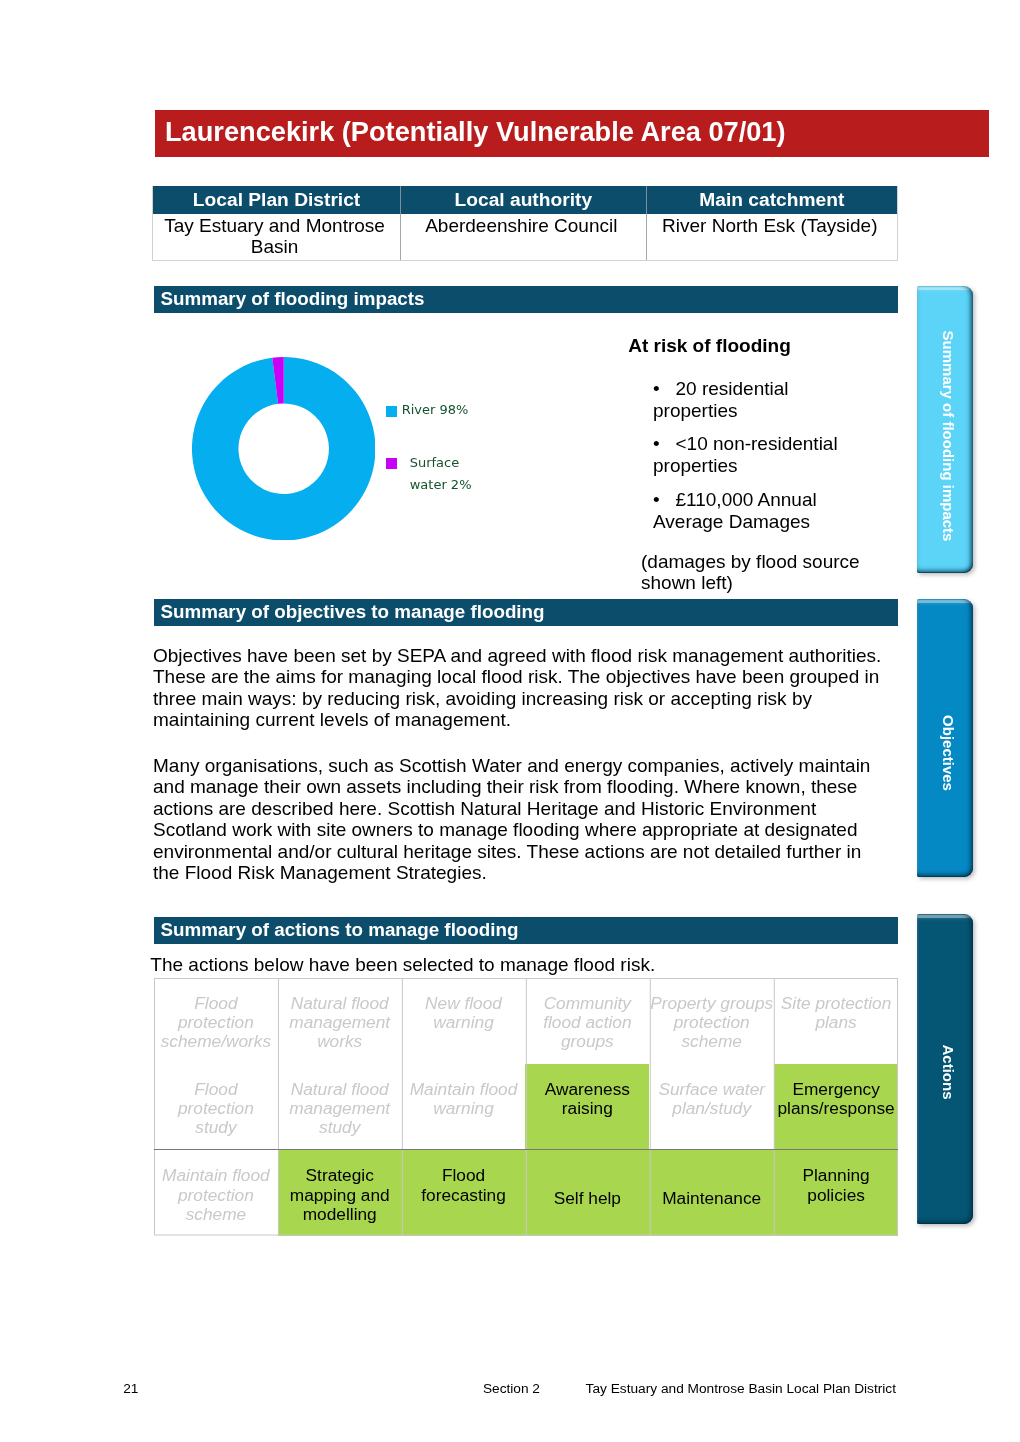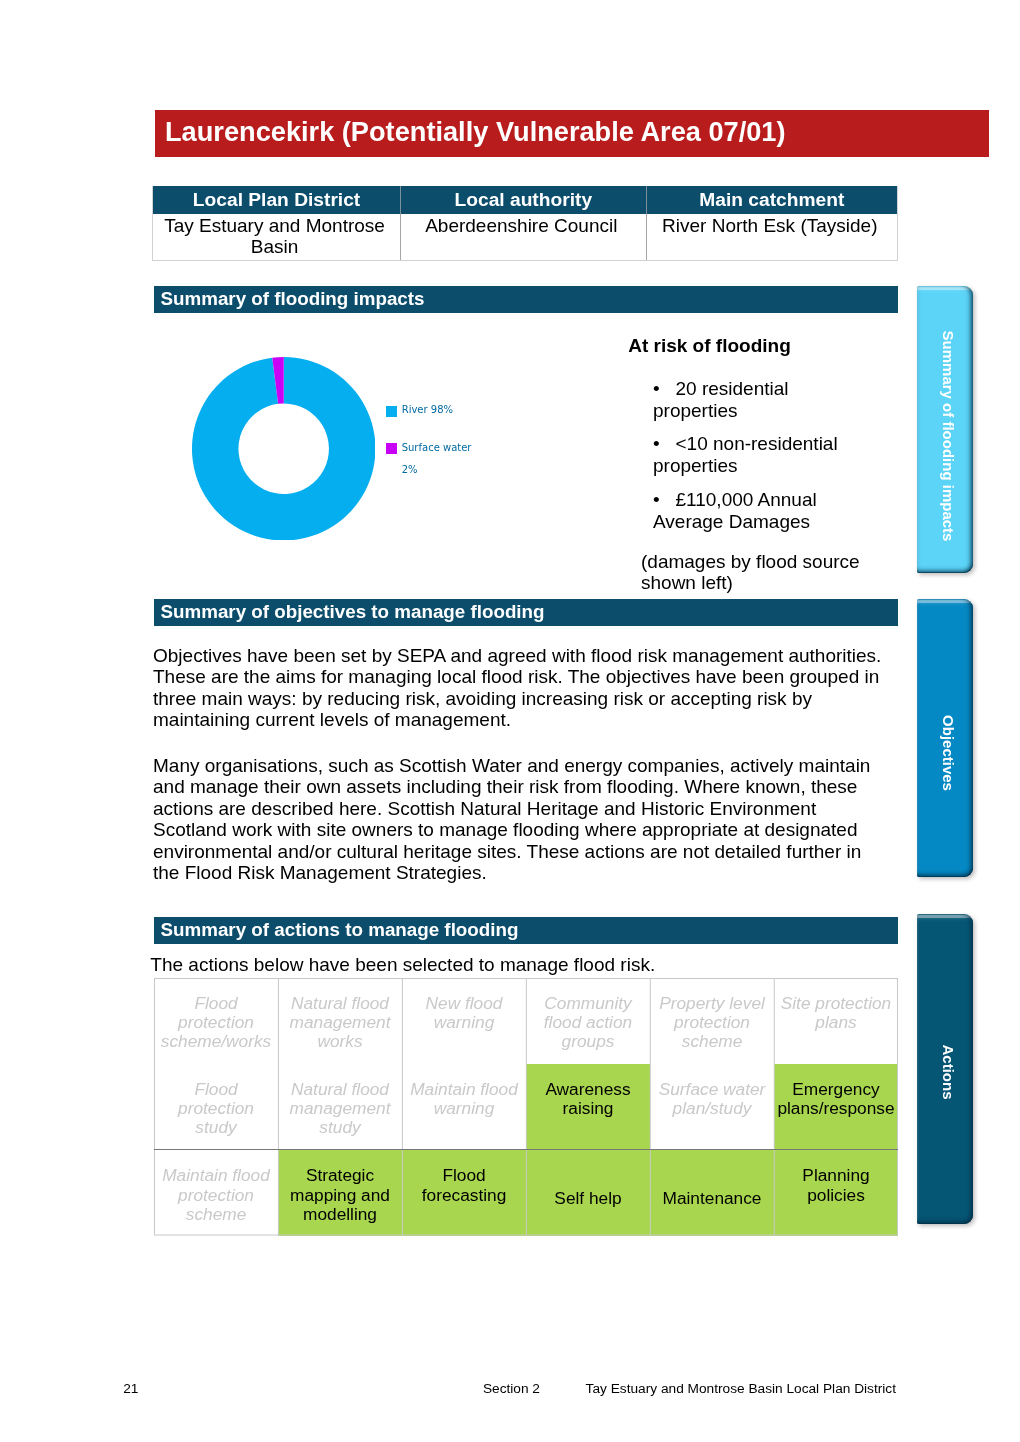--- a/index.html
+++ b/index.html
@@ -73,23 +73,23 @@
     position:absolute; left:50%; top:50%;
     transform:translate(-50%,-50%) rotate(90deg) translateY(-3px);
     white-space:nowrap;
     color:#fff; font-weight:bold; font-size:15px; line-height:1;
   }
 
   
   .donut-wrap{ position:absolute; left:191.5px; top:356.5px; width:183.5px; height:183.5px; }
   .legend{ position:absolute; left:385.5px; top:399px; width:130px; }
   .legend-item{ display:flex; align-items:flex-start; }
-  .legend-item + .legend-item{ margin-top:15px; }
+  .legend-item + .legend-item{ margin-top:30px;gap:8px; }
   .legend-sw{ width:11px; height:11px; flex:none; margin-top:6.5px; }
-  .legend-tx{ font-size:10px; color:#0369a1; margin-left:5.2px; line-height:22.5px;
+  .legend-tx{ font-size:13px; color:#14532d; margin-left:5.2px; line-height:22.5px;
               width:88px; font-family:"DejaVu Sans", sans-serif; }
 
   
   .risk{ position:absolute; left:641px; top:335px; width:231px;
          font-size:19px; line-height:21.8px; }
   .risk .hd{ font-weight:bold; margin-left:-12.8px; }
   .risk .bl{ margin-top:21px; }
   .risk .bl p{ margin:12px; }
   .risk .note{ margin-top:18px; }
 
@@ -207,21 +207,21 @@
   <div class="cell inactive">
       <span>New flood</span>
       <span>warning</span>
     </div>
   <div class="cell inactive">
       <span>Community</span>
       <span>flood action</span>
       <span>groups</span>
     </div>
   <div class="cell inactive">
-      <span>Property level</span>
+      <span>Property groups</span>
       <span>protection</span>
       <span>scheme</span>
     </div>
   <div class="cell inactive">
       <span>Site protection</span>
       <span>plans</span>
     </div>
   <div class="cell inactive">
       <span>Flood</span>
       <span>protection</span>

